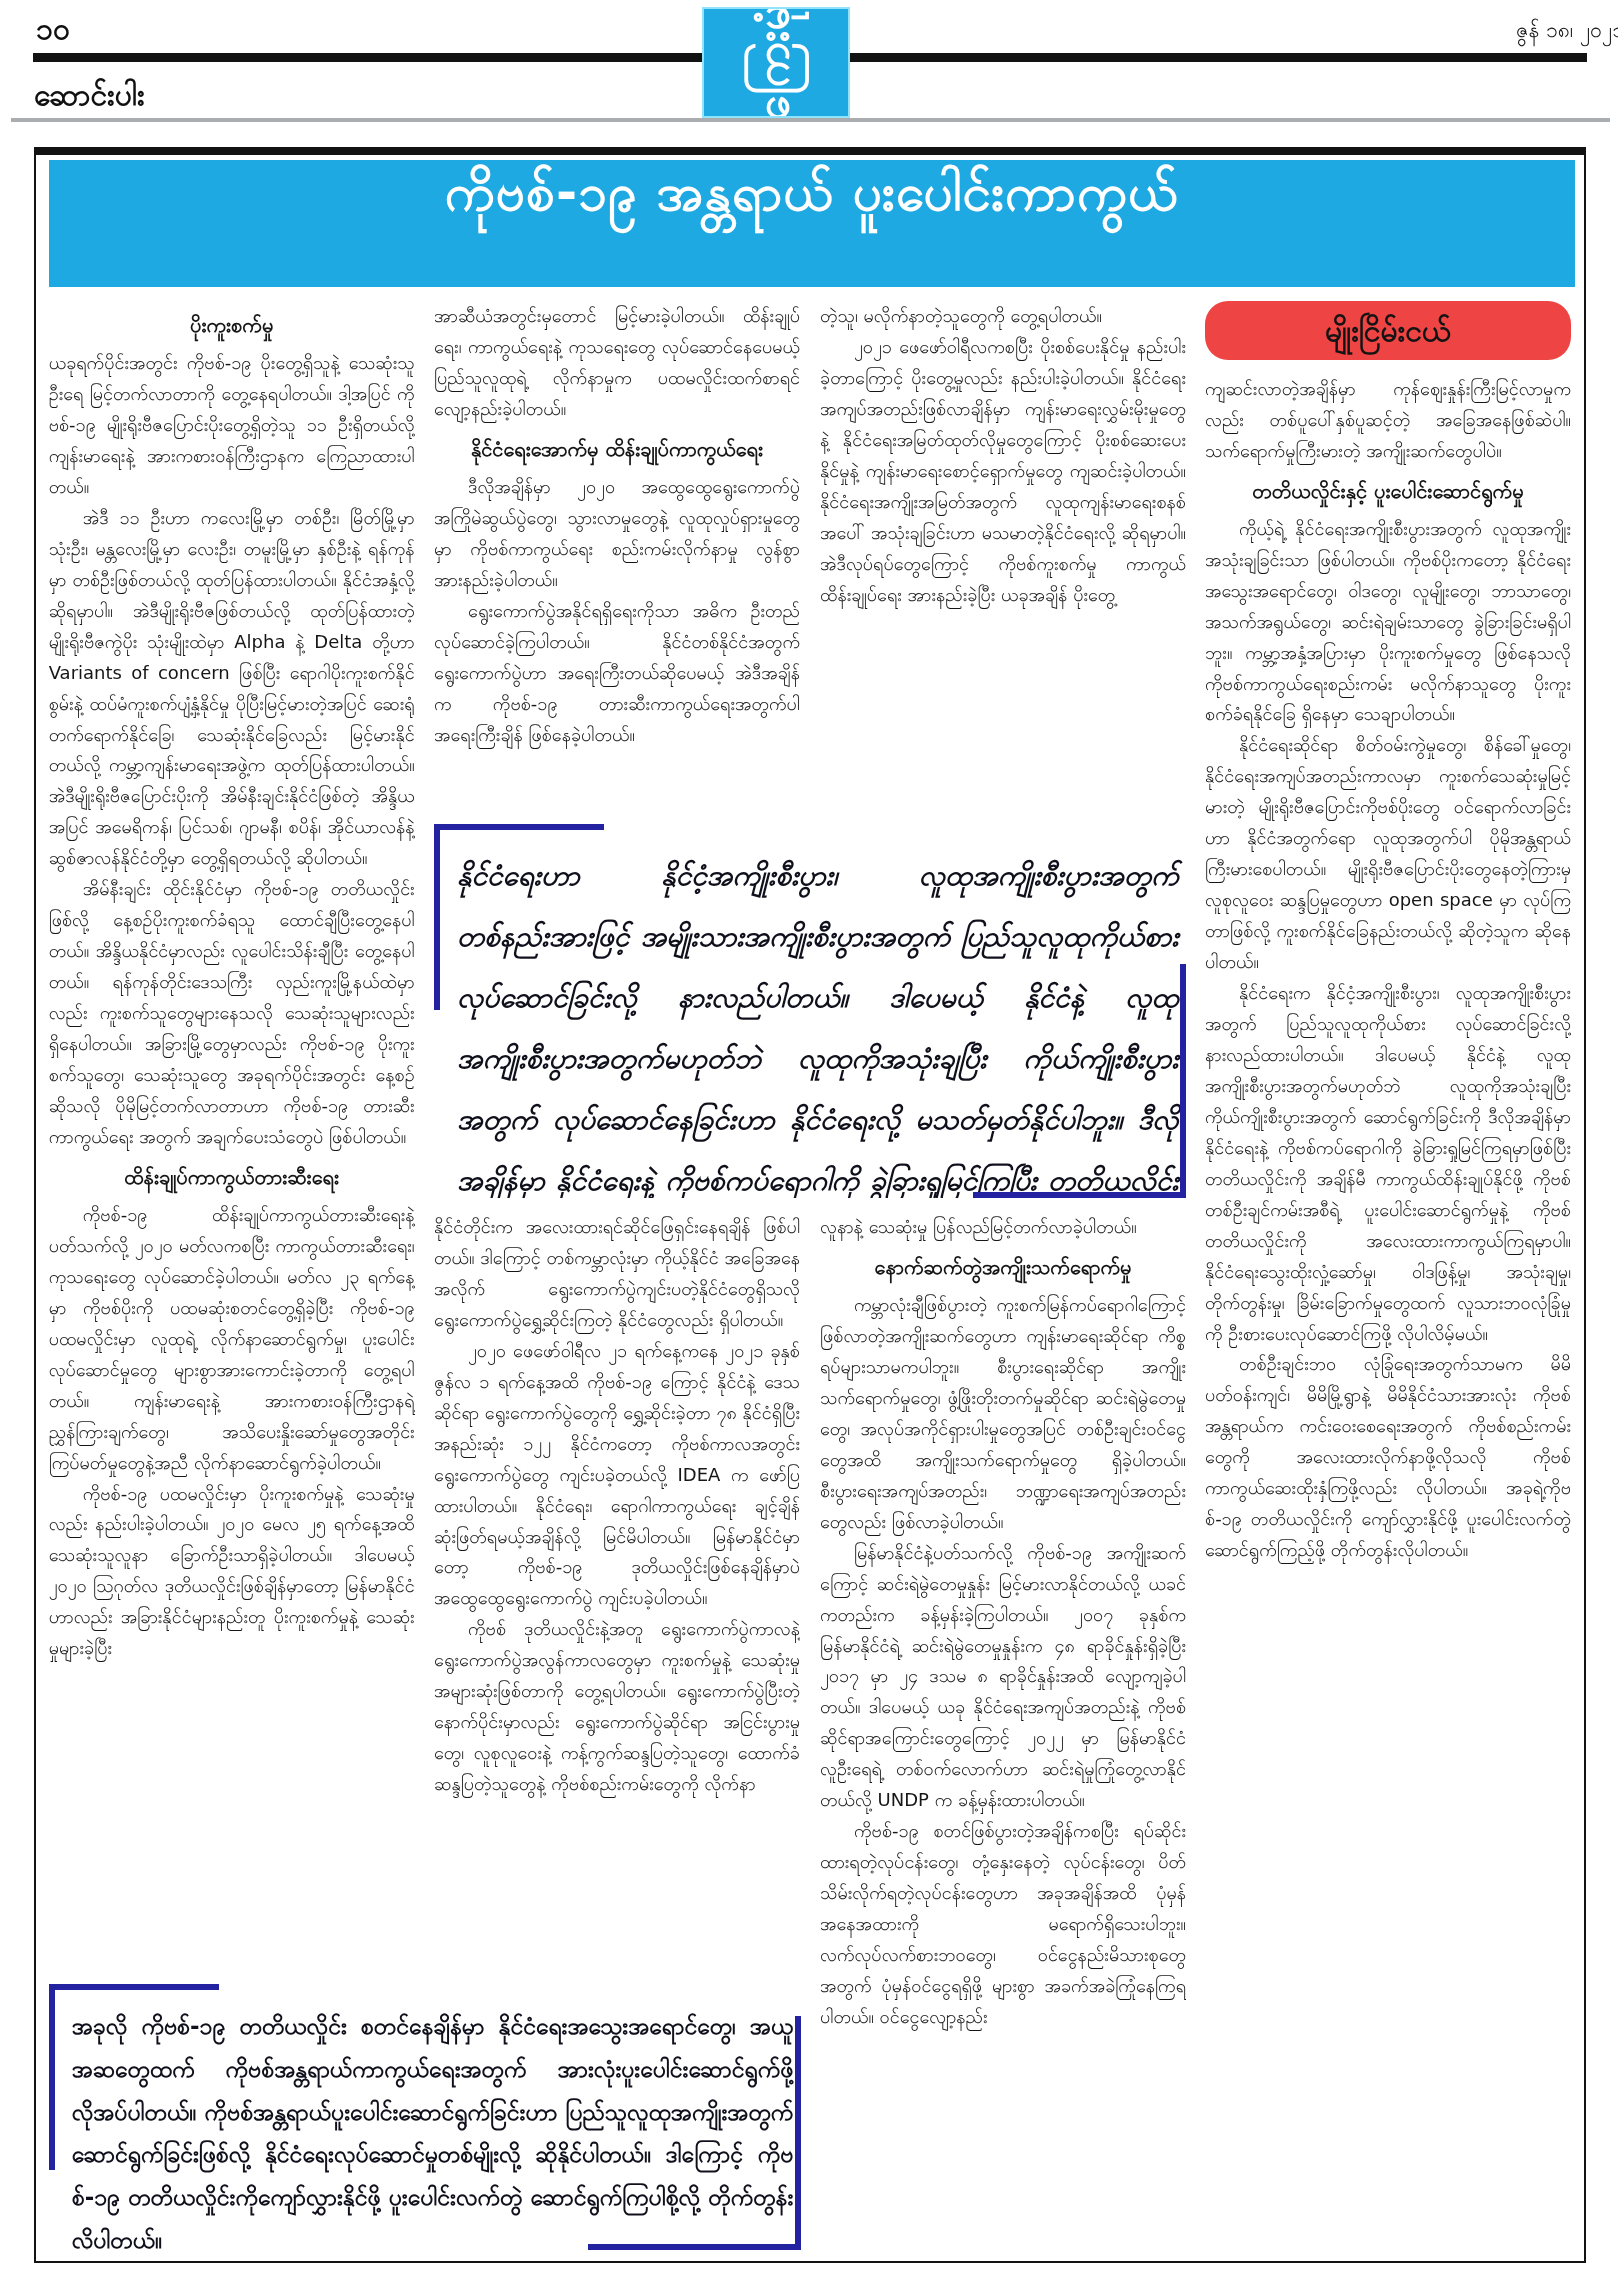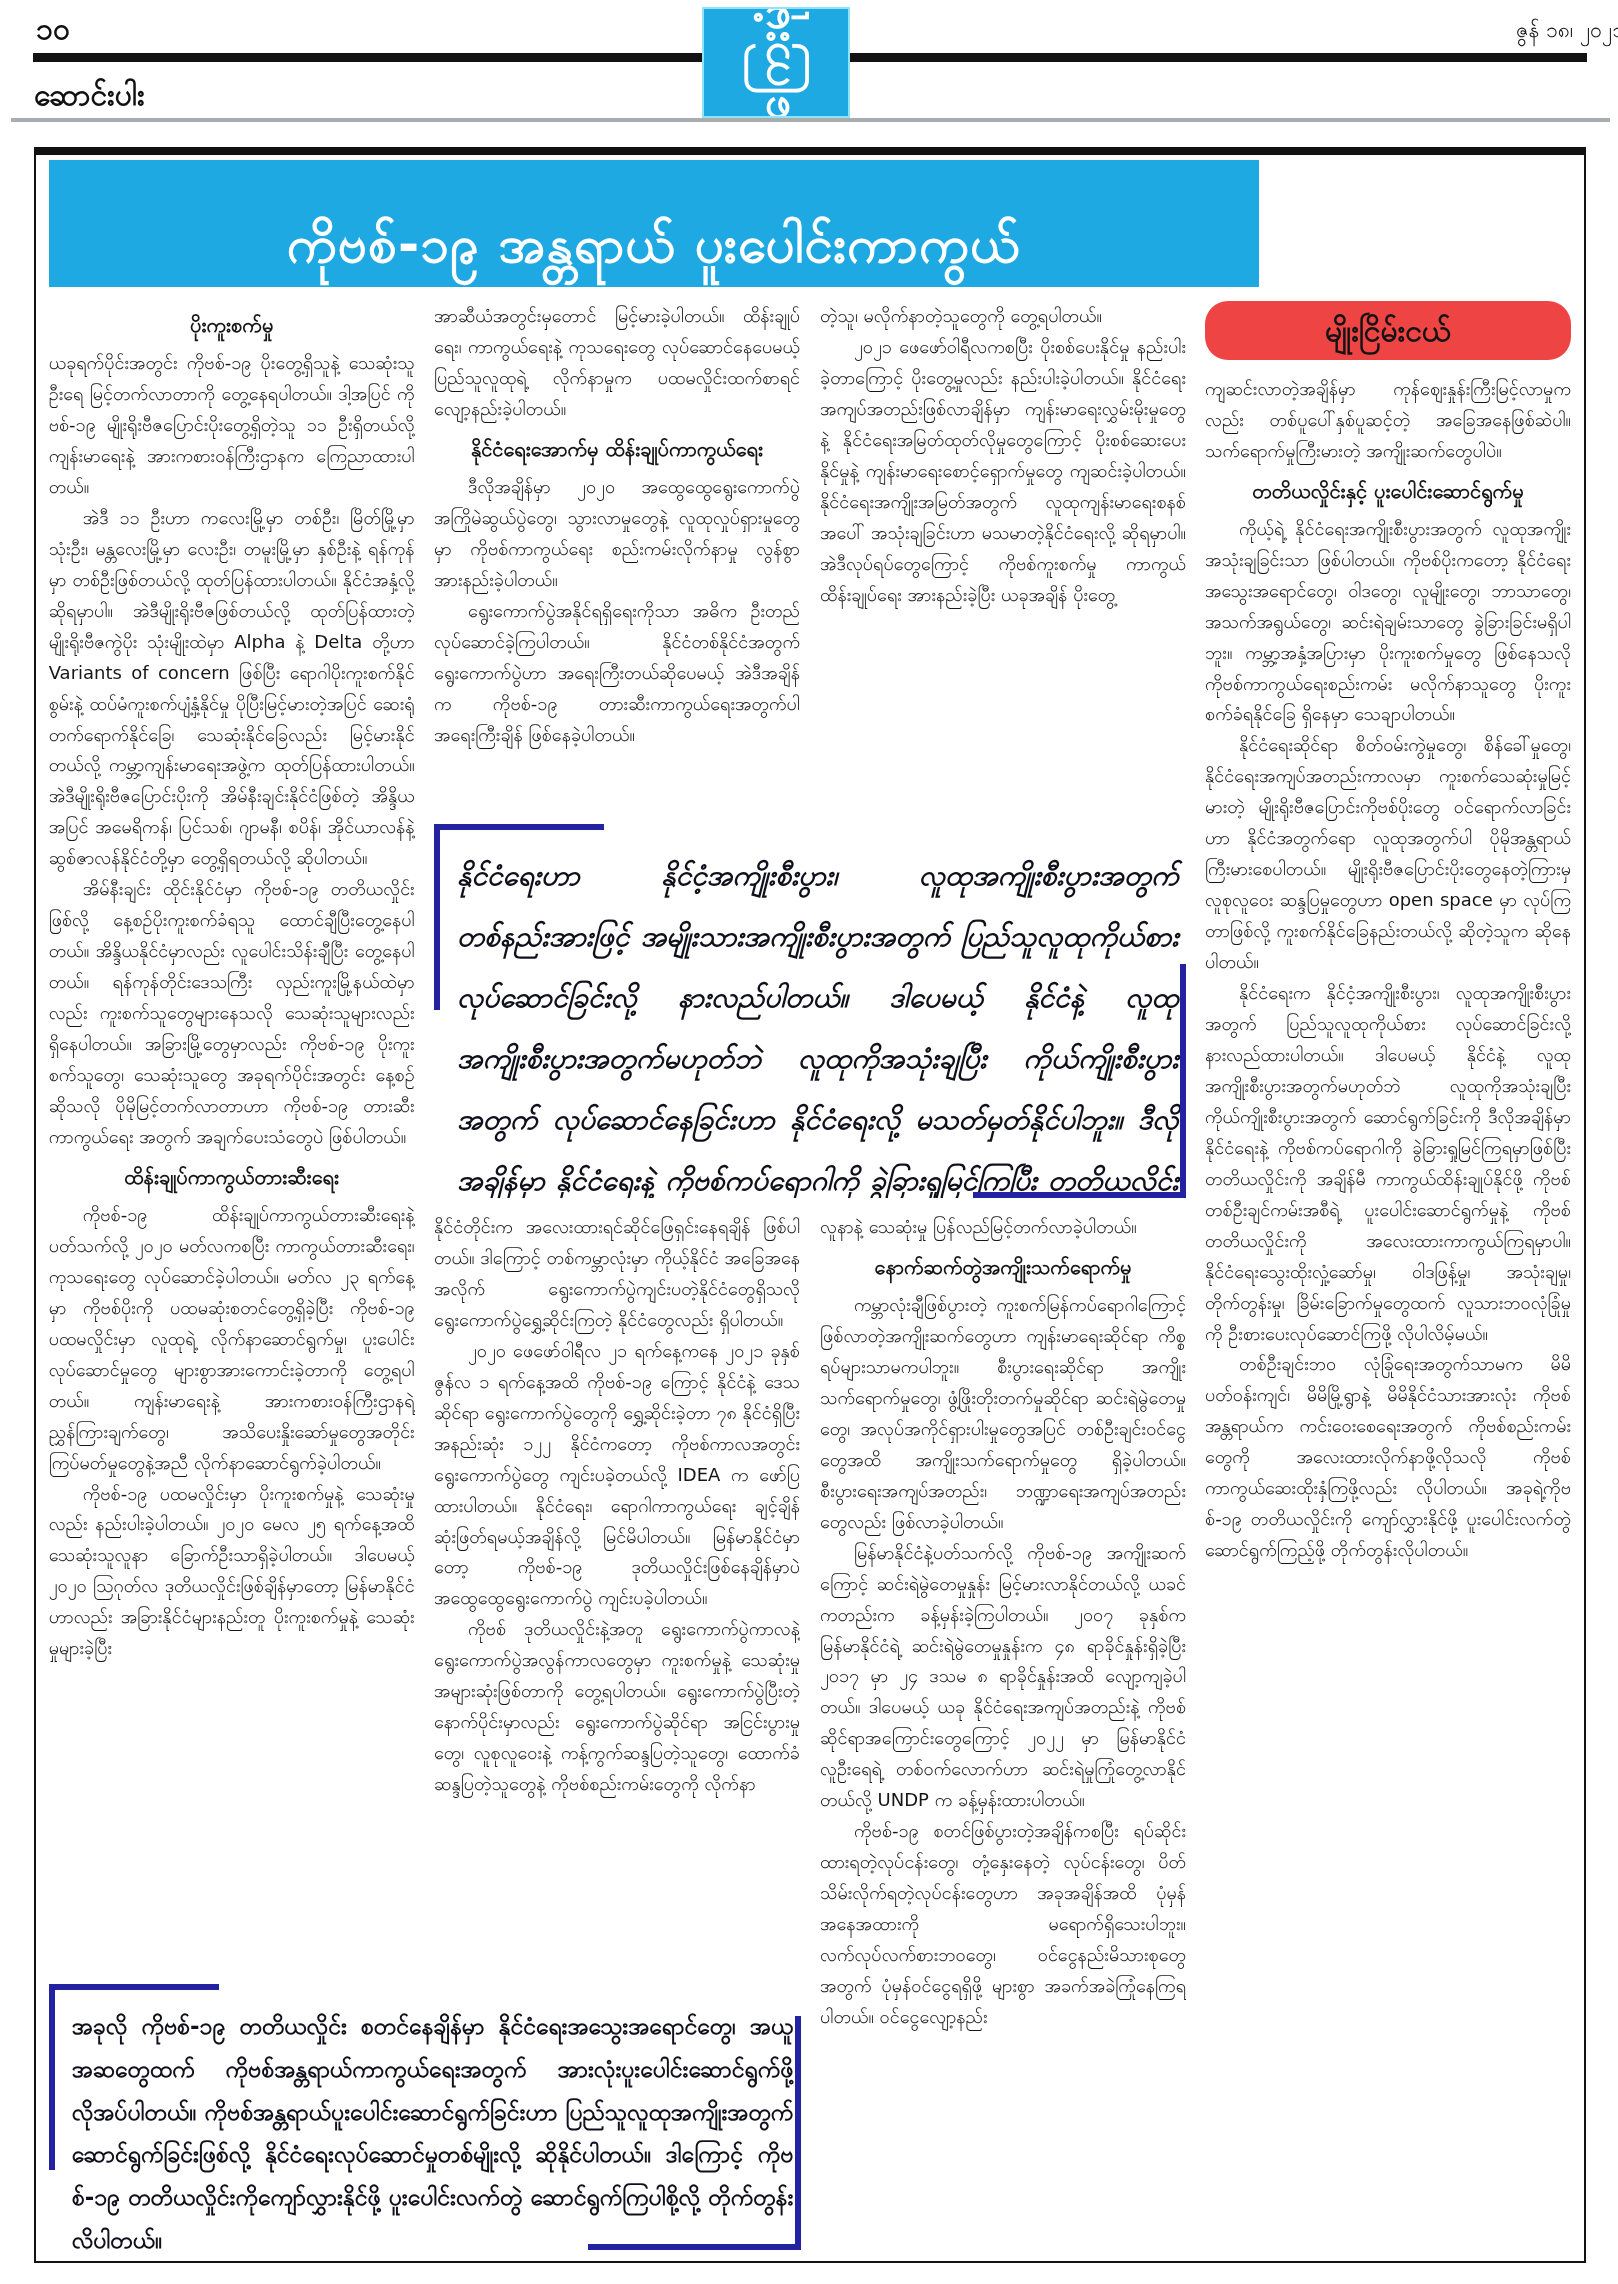--- a/index.html
+++ b/index.html
@@ -12,22 +12,22 @@
   .black-rule{left:33px;top:53px;width:1554px;height:8.5px;background:#121212;}
   .section-label{left:34px;top:75px;font-size:30px;font-weight:bold;color:#111;}
   .gray-rule{left:10.6px;top:118px;width:1599px;height:4.2px;background:#a9adb0;}
   .logo-box{left:702px;top:7.4px;width:144px;height:107px;background:#1fa9e2;
             border:2.6px solid #8fe3fa;display:flex;align-items:center;justify-content:center;overflow:hidden;}
   .logo-box span{display:block;transform:rotate(-90deg);color:#ffffff;font-weight:bold;
                  font-size:46px;white-space:nowrap;}
   
   .article-box{left:34px;top:147px;width:1552px;height:2116px;box-sizing:border-box;
                border:2.1px solid #121212;border-top:8.5px solid #121212;}
-  .headline-banner{position:absolute;left:12.7px;top:5.3px;width:1210px;height:127px;
-                   background:#1fa9e2;display:flex;align-items:flex-end;justify-content:center;}
+  .headline-banner{position:absolute;left:12.7px;top:5.3px;width:1526px;height:127px;
+                   background:#1fa9e2;display:flex;align-items:flex-start;justify-content:center;}
   .headline-banner h1{margin:0;color:#ffffff;font-size:51px;font-weight:bold;letter-spacing:1.1px;}
   
   .tcol{position:absolute;width:366px;font-size:18px;line-height:1.72;
         text-align:justify;overflow:hidden;color:#161616;}
   .tcol p{margin:0;text-indent:34px;}
   .tcol p.noindent{text-indent:0;}
   .colhead{font-weight:bold;text-align:center;font-size:20px;margin:7.4px 0 5.3px 0;text-indent:0;}
   .col1{left:12.7px;top:146px;height:1673px;}
   .col2a{left:398px;top:146px;height:519px;}
   .col3a{left:784px;top:146px;height:519px;}

